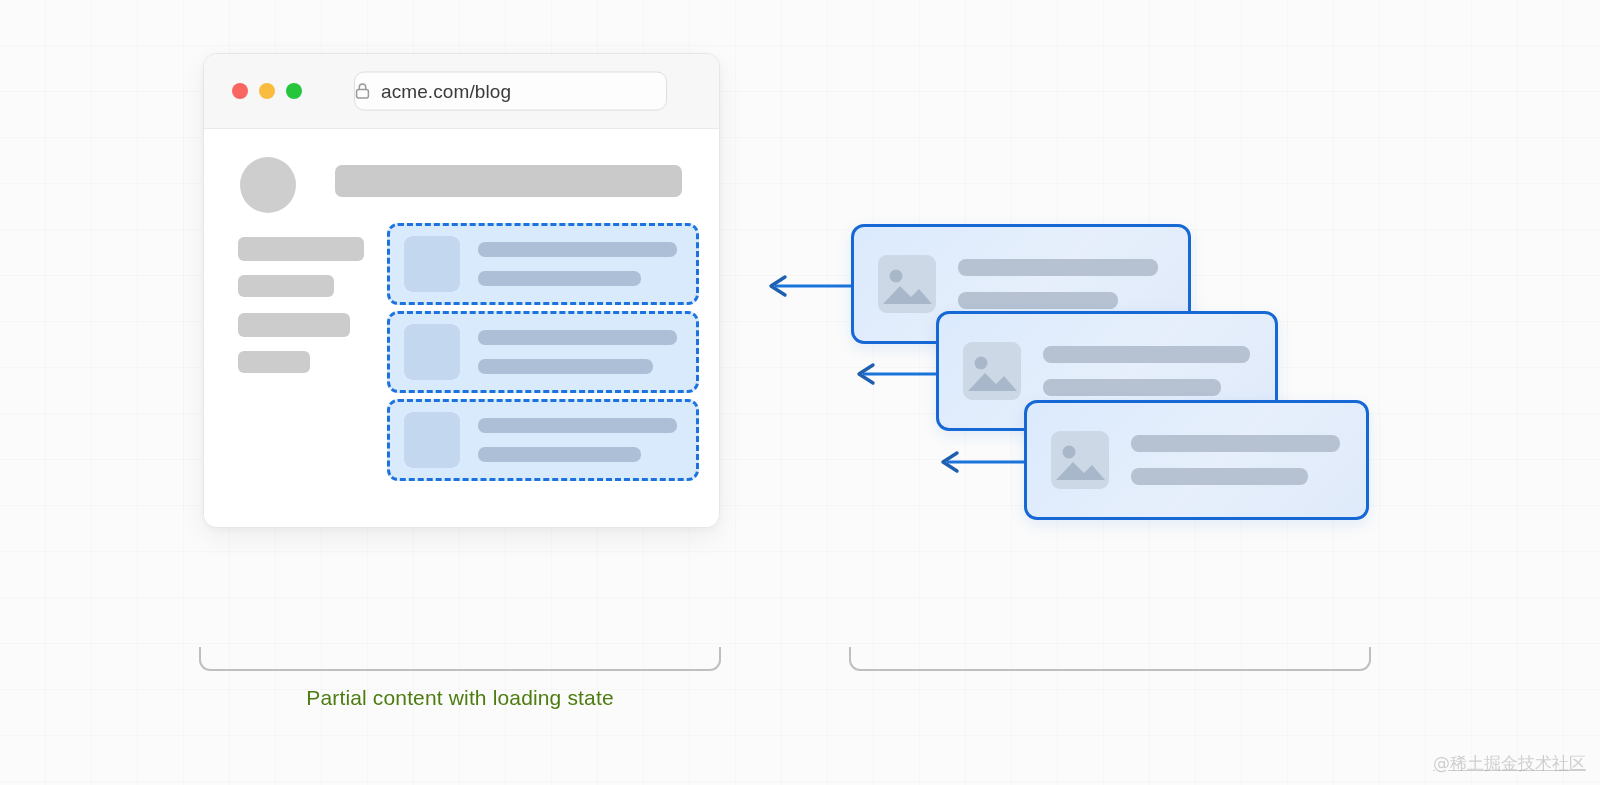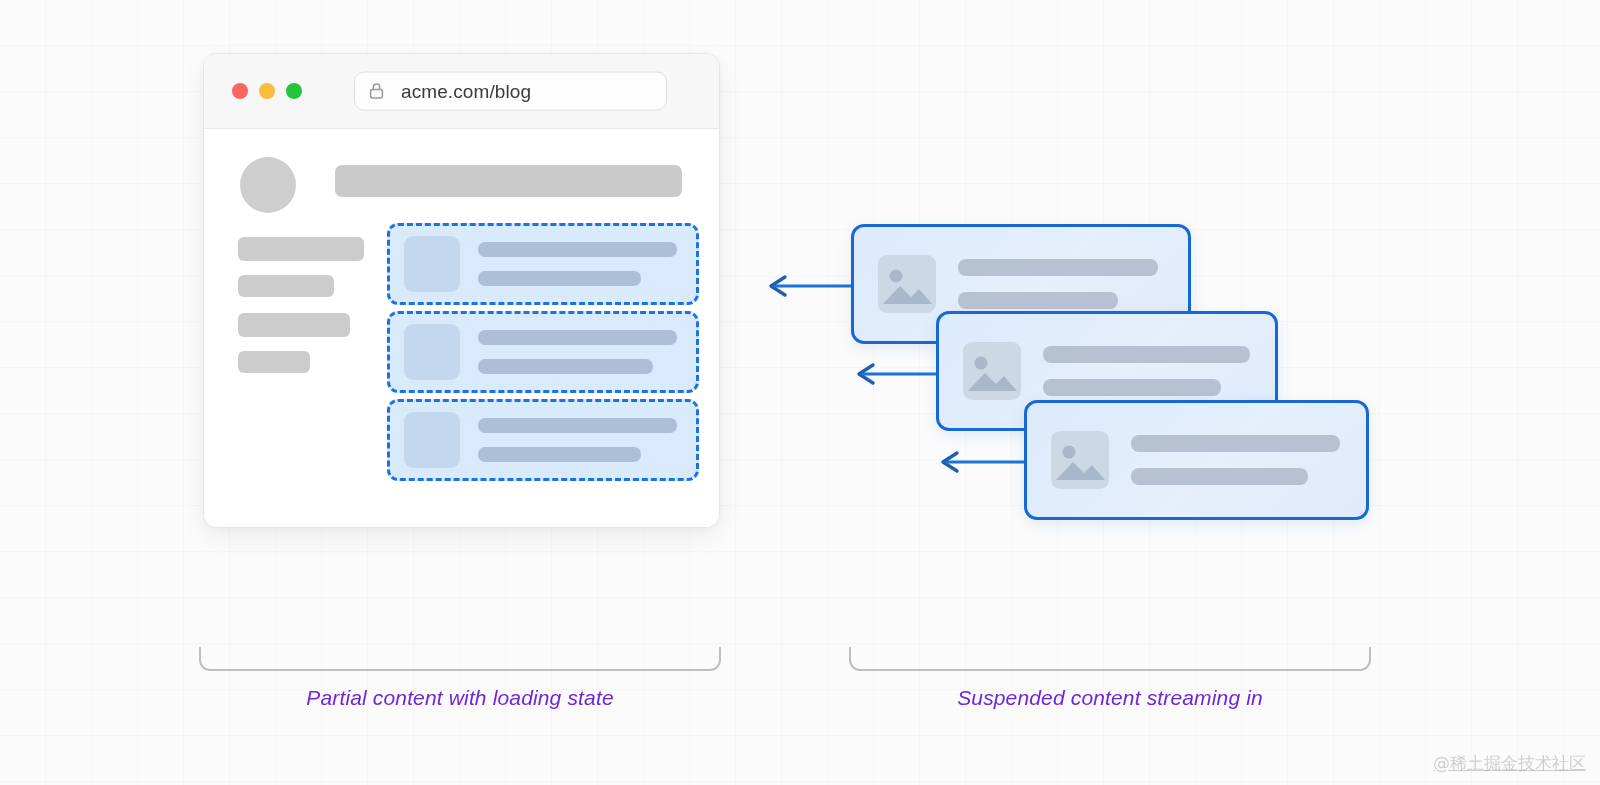--- a/index.html
+++ b/index.html
@@ -62,22 +62,21 @@
     left: 150px;
     top: 50%;
     transform: translateY(-50%);
     width: 313px;
     height: 39px;
     background: #fdfdfd;
     border: 1px solid #dedede;
     border-radius: 10px;
     display: flex;
     align-items: center;
-    padding-left: 14px;
-    gap: 17px;
+    gap: 11px;
   }
   .lock-icon { flex: 0 0 auto; width: 15px; height: 17px; display: block; }
   .url-text {
     font-size: 19px;
     color: #3b3b3b;
     letter-spacing: 0.1px;
     line-height: 1;
     white-space: nowrap;
   }
 
@@ -142,25 +141,24 @@
   .sc-line { height: 17px; border-radius: 8px; background: #b6c2d2; }
 
   
   .arrow-svg { position: absolute; overflow: visible; }
 
   
   .bracket { position: absolute; }
   .caption {
     position: absolute;
     font-size: 21px;
-    color: #6d28d9;
+    color: #4d7c0f;
     letter-spacing: 0.15px;
     text-align: center;
     white-space: nowrap;
-    font-style: italic;
   }
 
   
   .watermark {
     position: absolute;
     right: 14px;
     bottom: 10px;
     font-size: 17px;
     color: rgba(120,120,120,0.34);
     font-family: "DejaVu Sans", sans-serif;
@@ -280,17 +278,16 @@
   </div>
 
   <svg class="bracket" style="left:198px; top:646px; width:524px; height:26px;" viewBox="0 0 524 26">
     <path d="M2 1 V14 a10 10 0 0 0 10 10 H512 a10 10 0 0 0 10 -10 V1" fill="none" stroke="#bfbfbf" stroke-width="2"></path>
   </svg>
   <div class="caption" style="left:198px; top:686px; width:524px;">Partial content with loading state</div>
 
   <svg class="bracket" style="left:848px; top:646px; width:524px; height:26px;" viewBox="0 0 524 26">
     <path d="M2 1 V14 a10 10 0 0 0 10 10 H512 a10 10 0 0 0 10 -10 V1" fill="none" stroke="#bfbfbf" stroke-width="2"></path>
   </svg>
-  <div class="caption" style="left:848px; top:686px; width:524px;">Suspended content streaming in</div>
 
   <div class="watermark">@稀土掘金技术社区</div>
 
 </div>
 
 </body></html>

